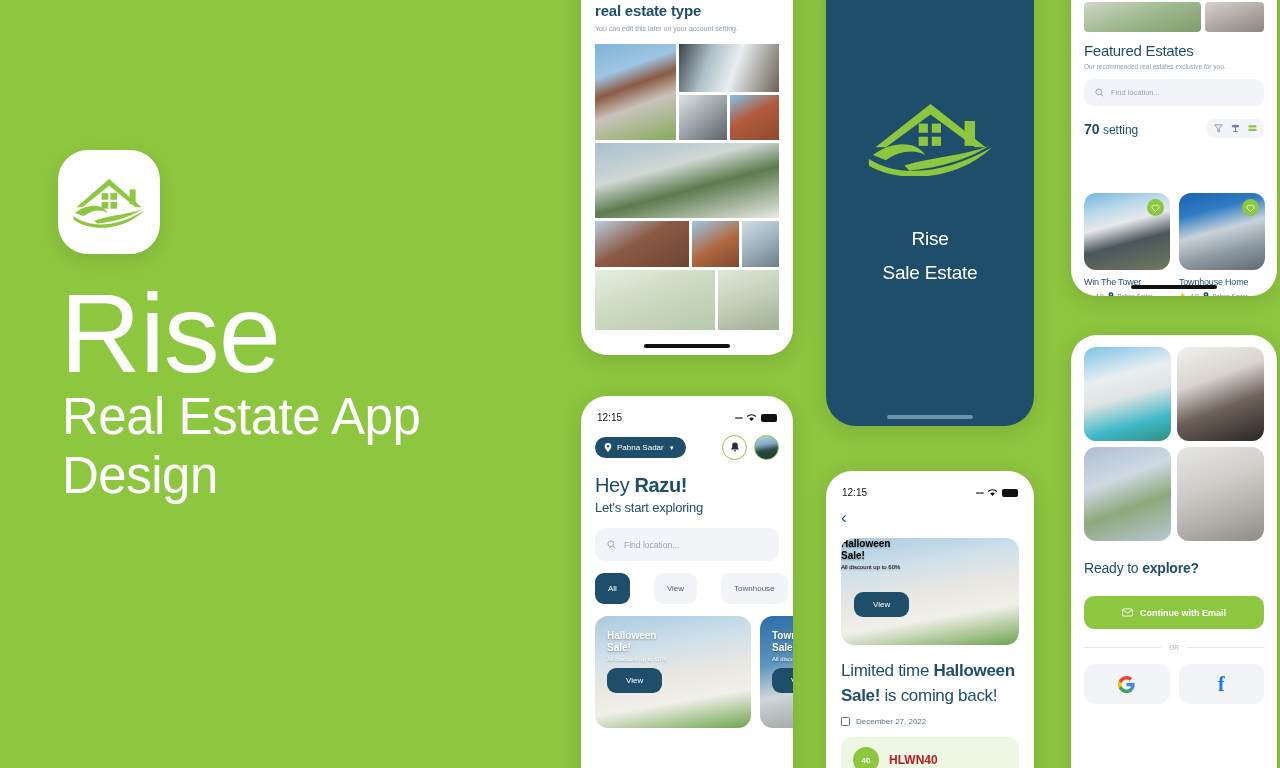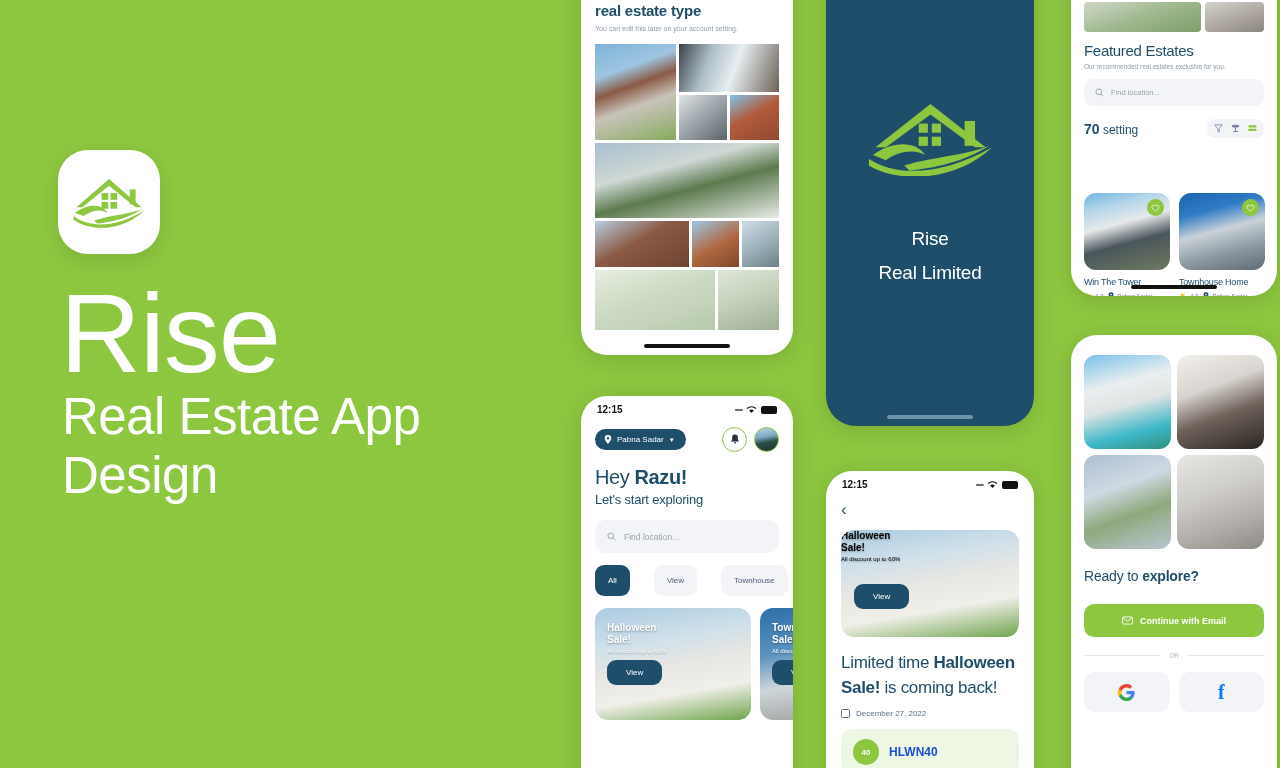--- a/index.html
+++ b/index.html
@@ -52,22 +52,22 @@
 
   
   .phone {
     position: absolute;
     background: #ffffff;
     overflow: hidden;
     box-shadow: 0 4px 22px rgba(0,0,0,.13);
   }
   .statusbar {
     display: flex; align-items: center; justify-content: space-between;
-    padding: 8px 16px 2px 16px;
-    font-size: 10px; font-weight: 700; color: #111;
+    padding: 16px 16px 2px 16px;
+    font-size: 10px; font-weight: 400; color: #111;
   }
   .sb-right { display: flex; align-items: center; gap: 4px; }
   .sb-dots { letter-spacing: -1px; color: #666; font-size: 8px; }
   .wifi { width: 11px; height: 9px; }
   .batt {
     width: 16px; height: 8px; border-radius: 2px; background: #111;
   }
   .home-ind {
     position: absolute; bottom: 7px; left: 50%;
     transform: translateX(-50%);
@@ -165,21 +165,21 @@
   }
   .cal-ico { width: 9px; height: 9px; border: 1.3px solid #5b7087; border-radius: 1.5px; }
   .promo-box {
     margin-top: 11px; background: #EEF7E3; border-radius: 11px;
     padding: 10px 12px; display: flex; align-items: center; gap: 10px;
   }
   .promo-circ {
     width: 26px; height: 26px; border-radius: 50%; background: #8DC63F; flex: none;
     display:flex; align-items:center; justify-content:center; color:#fff; font-size:8px; font-weight:700;
   }
-  .promo-code { font-size: 12px; font-weight: 700; color: #1d4ed8; }
+  .promo-code { font-size: 12px; font-weight: 700; color: #b91c1c; }
 
   
   #phoneE { left: 1071px; top: -96px; width: 206px; height: 392px; border-radius: 26px; }
   .pe-pad { padding: 0 13px; }
   .pe-topimg { display: flex; gap: 4px; height: 30px; }
   .pe-title { margin-top: 10px; font-size: 15px; color: #1F4E6B; font-weight: 400; letter-spacing: -.3px; }
   .pe-sub { margin-top: 4px; font-size: 6.5px; color: #8e9bab; }
   .pe-search {
     margin-top: 9px; height: 27px; border-radius: 9px; background: #F3F4F8;
     display: flex; align-items: center; gap: 7px; padding: 0 11px;
@@ -203,21 +203,21 @@
   .heart {
     position: absolute; right: 6px; top: 6px;
     width: 17px; height: 17px; border-radius: 50%; background: #8DC63F;
     display: flex; align-items: center; justify-content: center;
   }
   .est-name { margin-top: 7px; font-size: 9px; color: #1F4E6B; font-weight: 500; letter-spacing:-.2px;}
   .est-meta { margin-top: 4px; display: flex; align-items: center; gap: 4px; font-size: 6px; color: #6d7f94; }
 
   
   #phoneF { left: 1071px; top: 335px; width: 206px; height: 470px; border-radius: 26px; }
-  .pf-pad { padding: 12px 13px 0 13px; margin-top: 8px; }
+  .pf-pad { padding: 12px 13px 0 13px; }
   .pf-grid { display: flex; flex-direction: column; gap: 6px; }
   .pf-grow { display: flex; gap: 6px; }
   .pf-cell { width: 92px; height: 94px; border-radius: 12px; background-size: cover; background-position: center; }
   .pf-h { margin-top: 19px; font-size: 14px; color: #1F4E6B; font-weight: 300; letter-spacing:-.2px;}
   .pf-h b { font-weight: 700; }
   .btn-email {
     margin-top: 20px; height: 33px; border-radius: 10px; background: #8DC63F;
     display: flex; align-items: center; justify-content: center; gap: 7px;
     color: #fff; font-size: 9px; font-weight: 700;
   }
@@ -365,21 +365,21 @@
       <rect x="41" y="18" width="7" height="7" fill="#8DC63F"></rect>
       <rect x="51" y="18" width="7" height="7" fill="#8DC63F"></rect>
       <rect x="41" y="28" width="7" height="7" fill="#8DC63F"></rect>
       <rect x="51" y="28" width="7" height="7" fill="#8DC63F"></rect>
       <path d="M6 42 C22 30 40 32 46 42 C38 37 25 39 16 46 Z" fill="#8DC63F"></path>
       <path d="M3 45 C26 60 62 56 97 36 C70 62 26 64 3 50 Z" fill="#8DC63F"></path>
       <path d="M30 50 C54 43 74 43 95 35 C74 48 52 52 34 54 Z" fill="#8DC63F"></path>
     </svg>
     <div class="splash-txt">
       <div>Rise</div>
-      <div>Real Limited</div>
+      <div>Sale Estate</div>
     </div>
   </div>
   <div class="home-ind"></div>
 </div>
 
 <div class="phone" id="phoneD">
   <div class="statusbar">
     <span>12:15</span>
     <span class="sb-right">
       <span class="sb-dots">••••</span>

